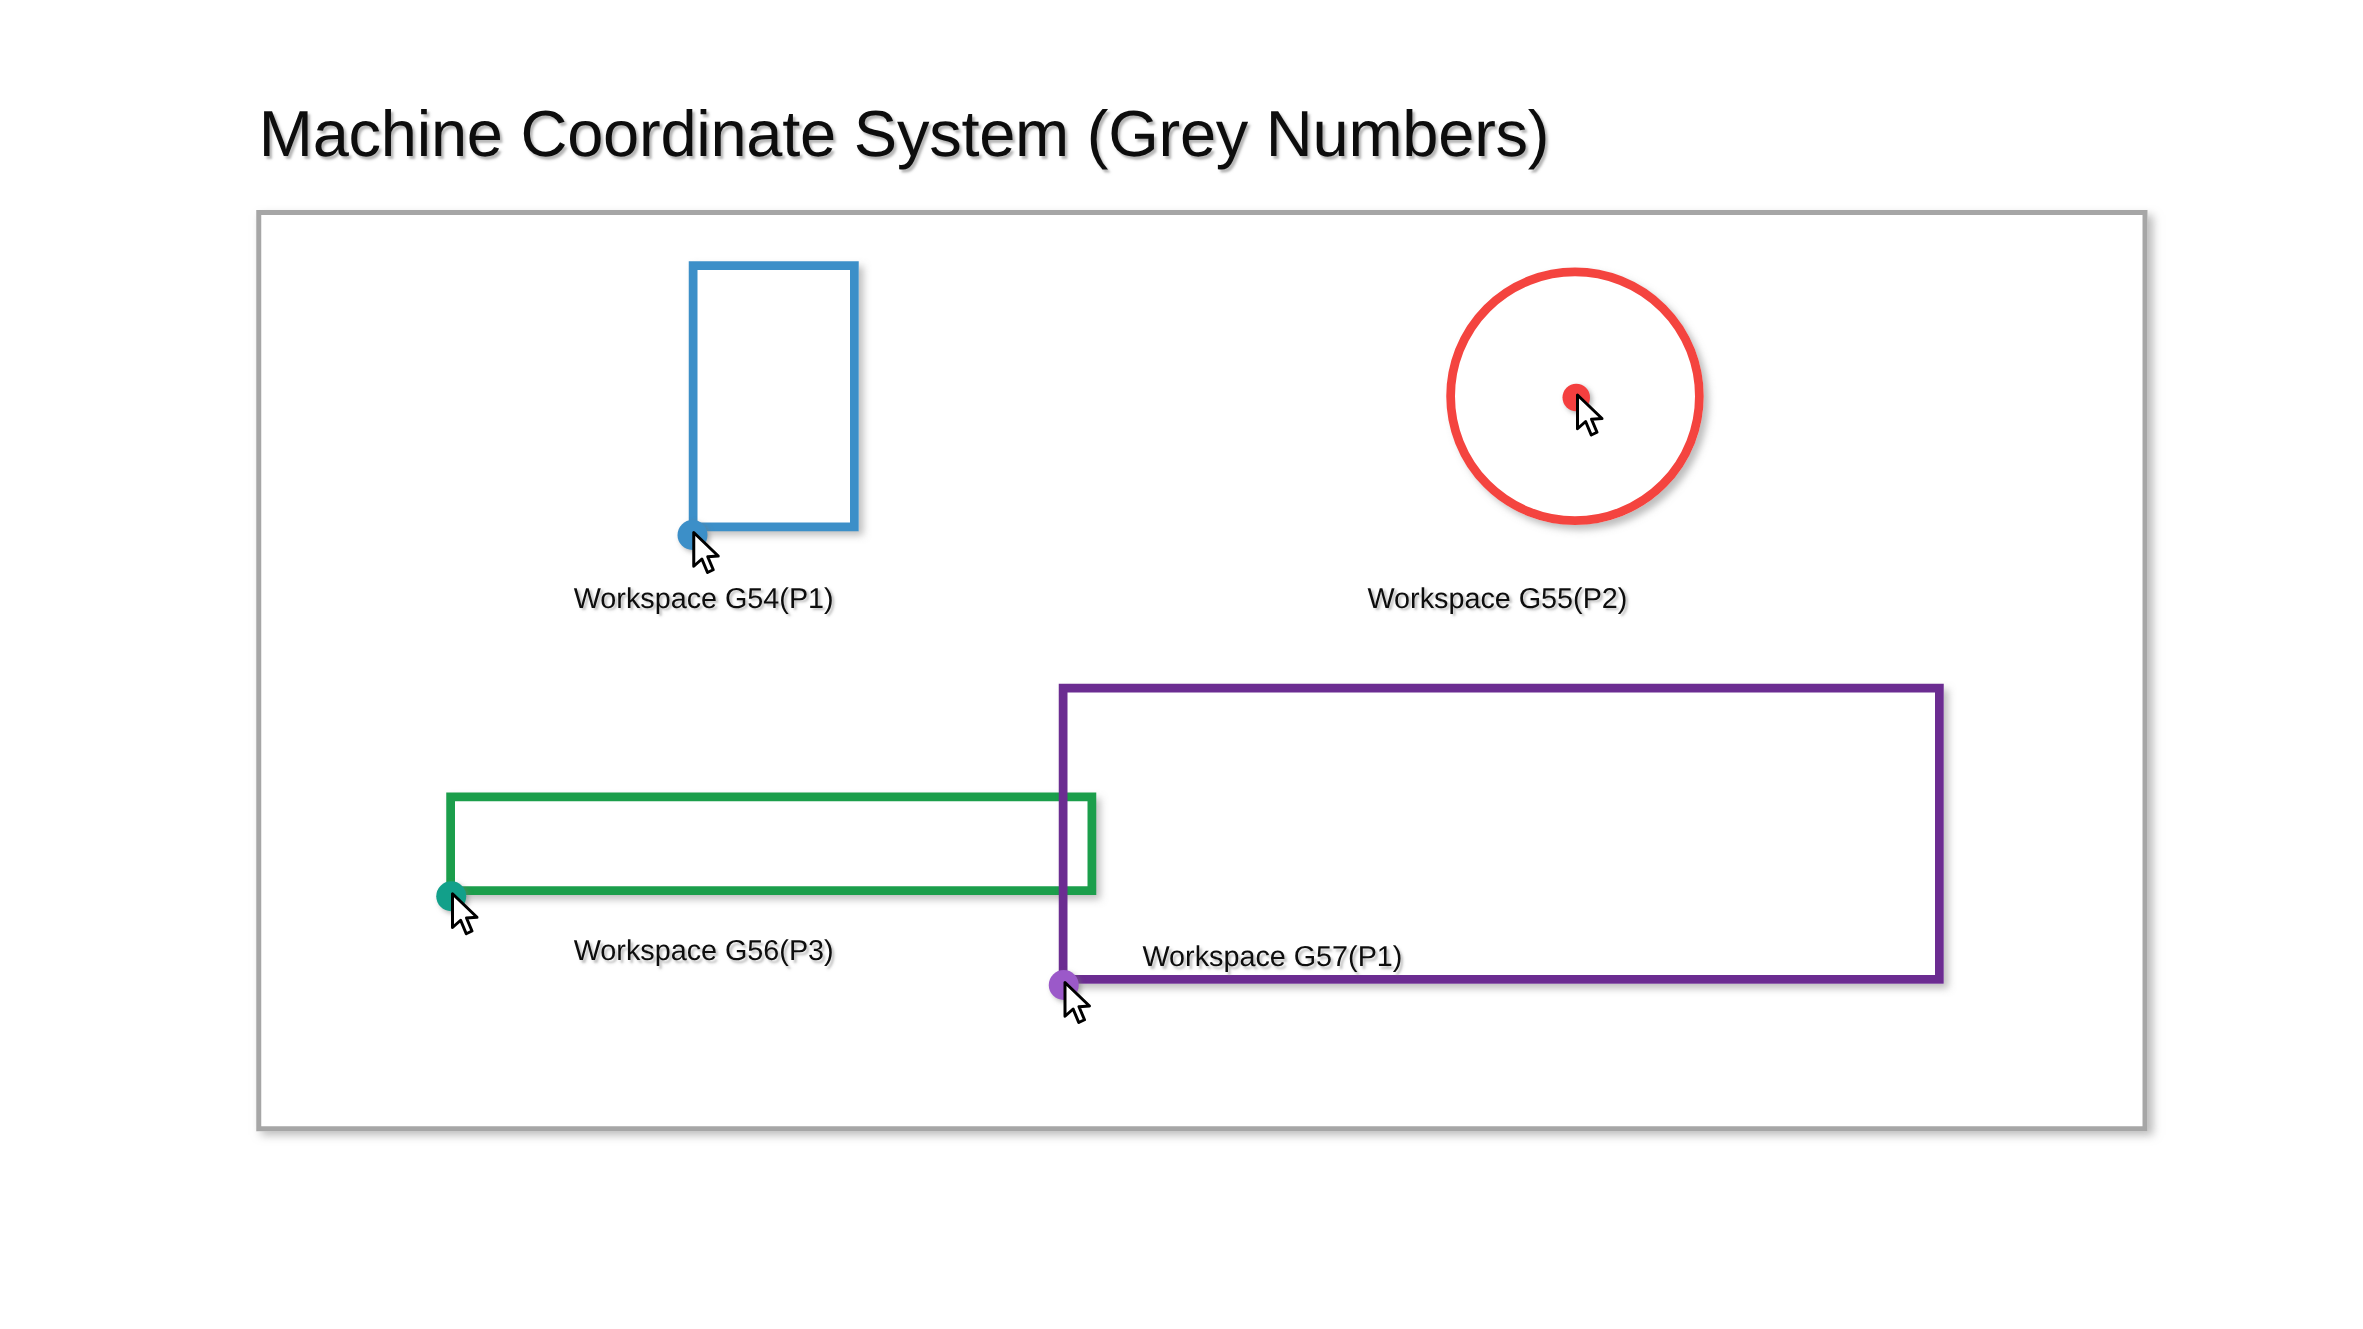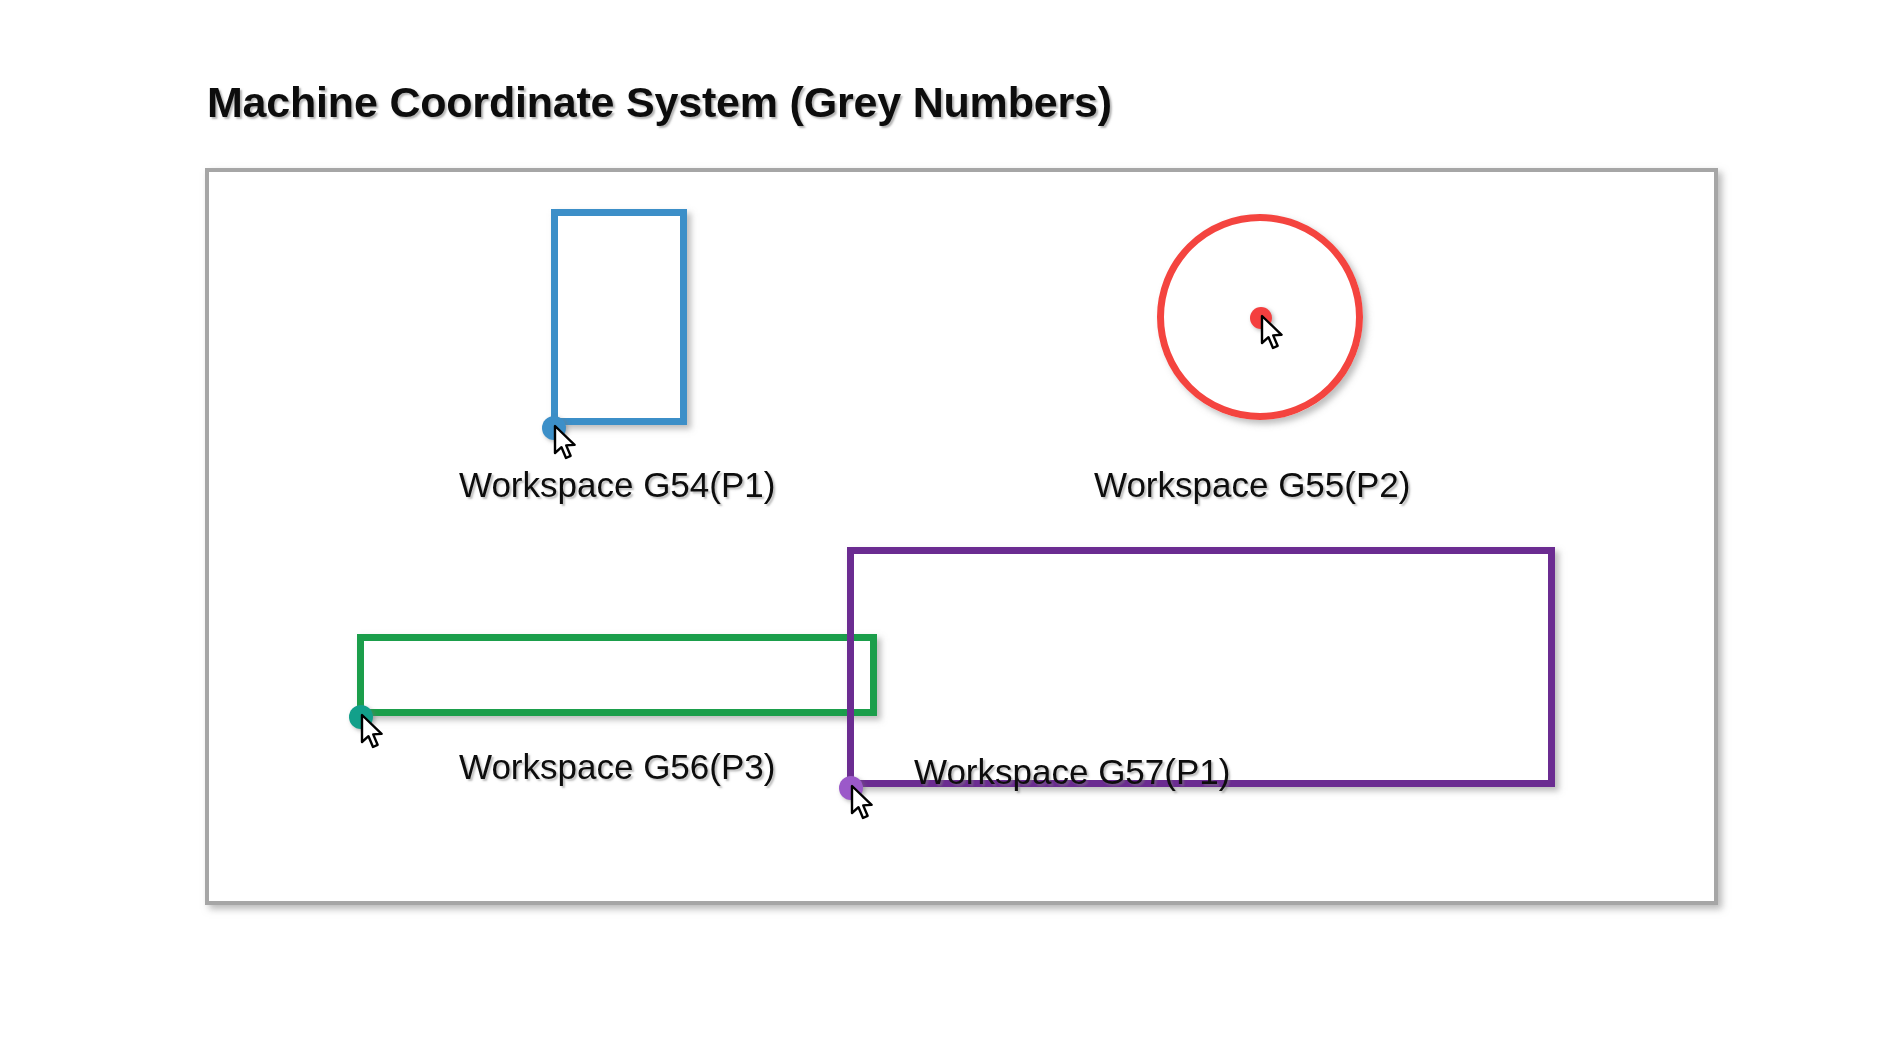--- a/index.html
+++ b/index.html
@@ -15,22 +15,22 @@
     overflow: hidden;
     font-family: "Liberation Sans", sans-serif;
     -webkit-font-smoothing: antialiased;
   }
 
   
   #page-title {
     position: absolute;
     left: 207px;
     top: 78px;
-    font-size: 43px;
-    font-weight: 700;
+    font-size: 52px;
+    font-weight: 400;
     color: #0d0d0d;
     letter-spacing: -0.2px;
     white-space: nowrap;
     text-shadow: 2px 2px 2px rgba(120,120,120,0.55);
   }
 
   
   #machine-envelope {
     position: absolute;
     left: 205px;
@@ -74,21 +74,21 @@
   .cursor {
     position: absolute;
     width: 26px;
     height: 38px;
     pointer-events: none;
   }
 
   
   .workspace-label {
     position: absolute;
-    font-size: 35px;
+    font-size: 23px;
     font-weight: 400;
     color: #0d0d0d;
     white-space: nowrap;
     text-shadow: 2px 2px 2px rgba(125,125,125,0.5);
   }
 </style>
 </head>
 <body>
 
 <div id="page-title">Machine Coordinate System (Grey Numbers)</div>

